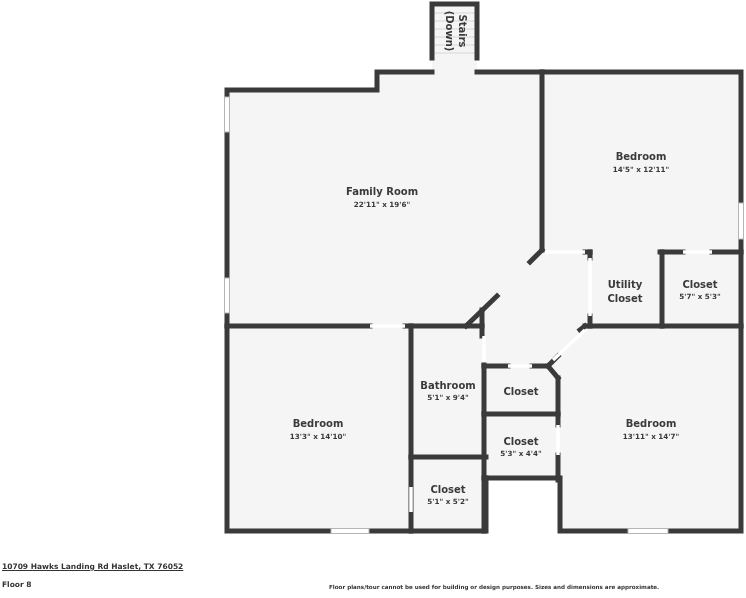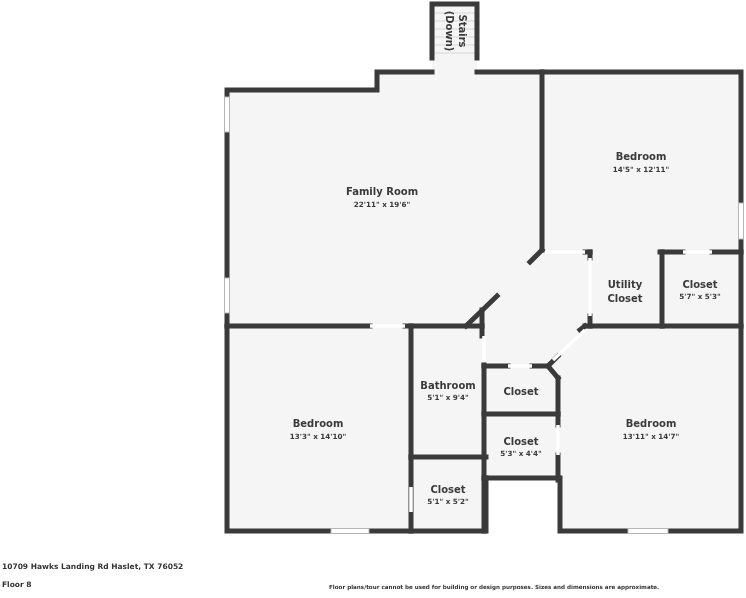--- a/index.html
+++ b/index.html
@@ -7,21 +7,21 @@
          font-family: "DejaVu Sans", "Liberation Sans", sans-serif; }
   #plan { position: absolute; left: 0; top: 0; }
   .wall { stroke: #3a3a3a; stroke-width: 5; fill: none; stroke-linecap: square; }
   .floor { fill: #f5f5f5; stroke: none; }
   .window { fill: #ffffff; stroke: #b5b5b5; stroke-width: 1; }
   .opening { stroke: #ffffff; stroke-width: 3.5; }
   .room-name { font-family: "DejaVu Sans", sans-serif; font-size: 10px; font-weight: 600; fill: #3a3a3a; }
   .room-dim { font-family: "DejaVu Sans", sans-serif; font-size: 7.2px; font-weight: 600; fill: #3a3a3a; }
   .stair-line { stroke: #cfcfcf; stroke-width: 0.8; }
   .footer-text { position: absolute; color: #333333; font-weight: 600; white-space: nowrap; }
-  #address { left: 2px; top: 562px; font-size: 7.5px; }
+  #address { left: 2px; top: 562px; font-size: 7.5px; text-decoration: underline; }
   #floor-label { left: 2px; top: 580px; font-size: 7.5px; }
   #disclaimer { left: 329px; top: 584px; font-size: 5.6px; }
 </style>
 </head>
 <body>
 
 <svg id="plan" width="746" height="598" viewBox="0 0 746 598" xmlns="http://www.w3.org/2000/svg">
 
   <g>
     <polygon class="floor" points="227,90 377,90 377,72 432,72 432,58 477,58 477,72 741,72 741,531 560,531 560,478 486,478 486,531 227,531"></polygon>

